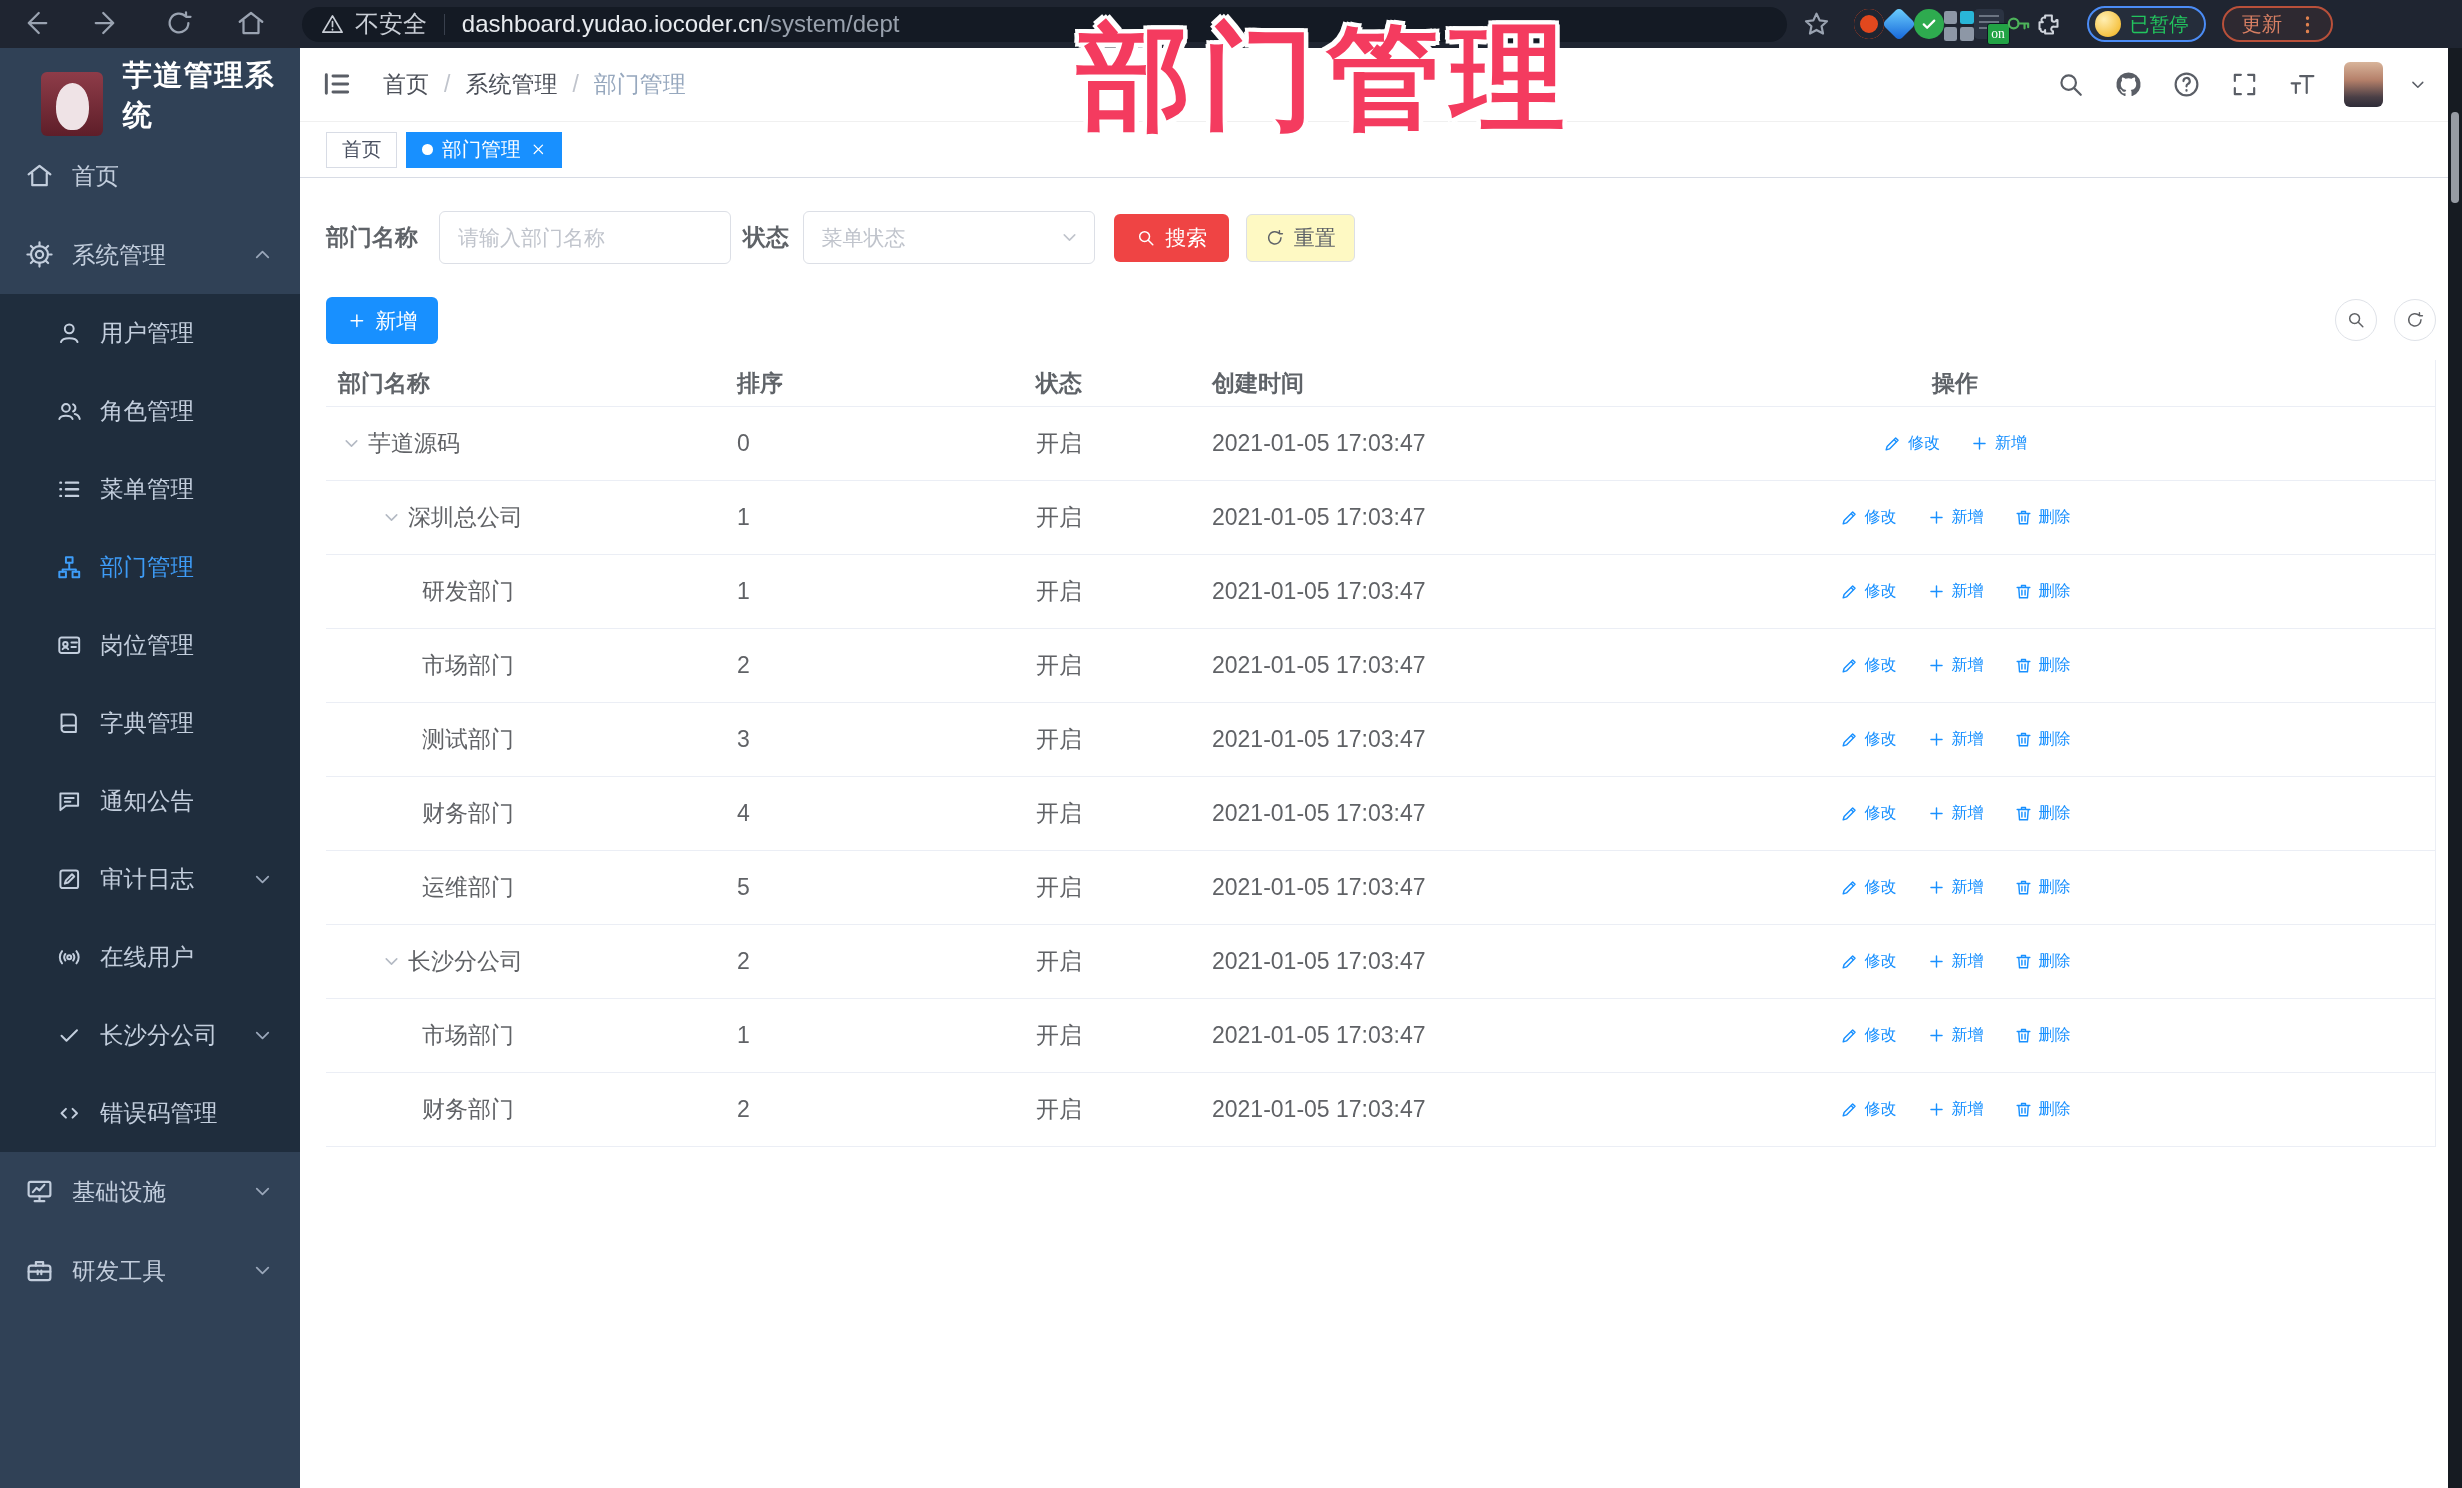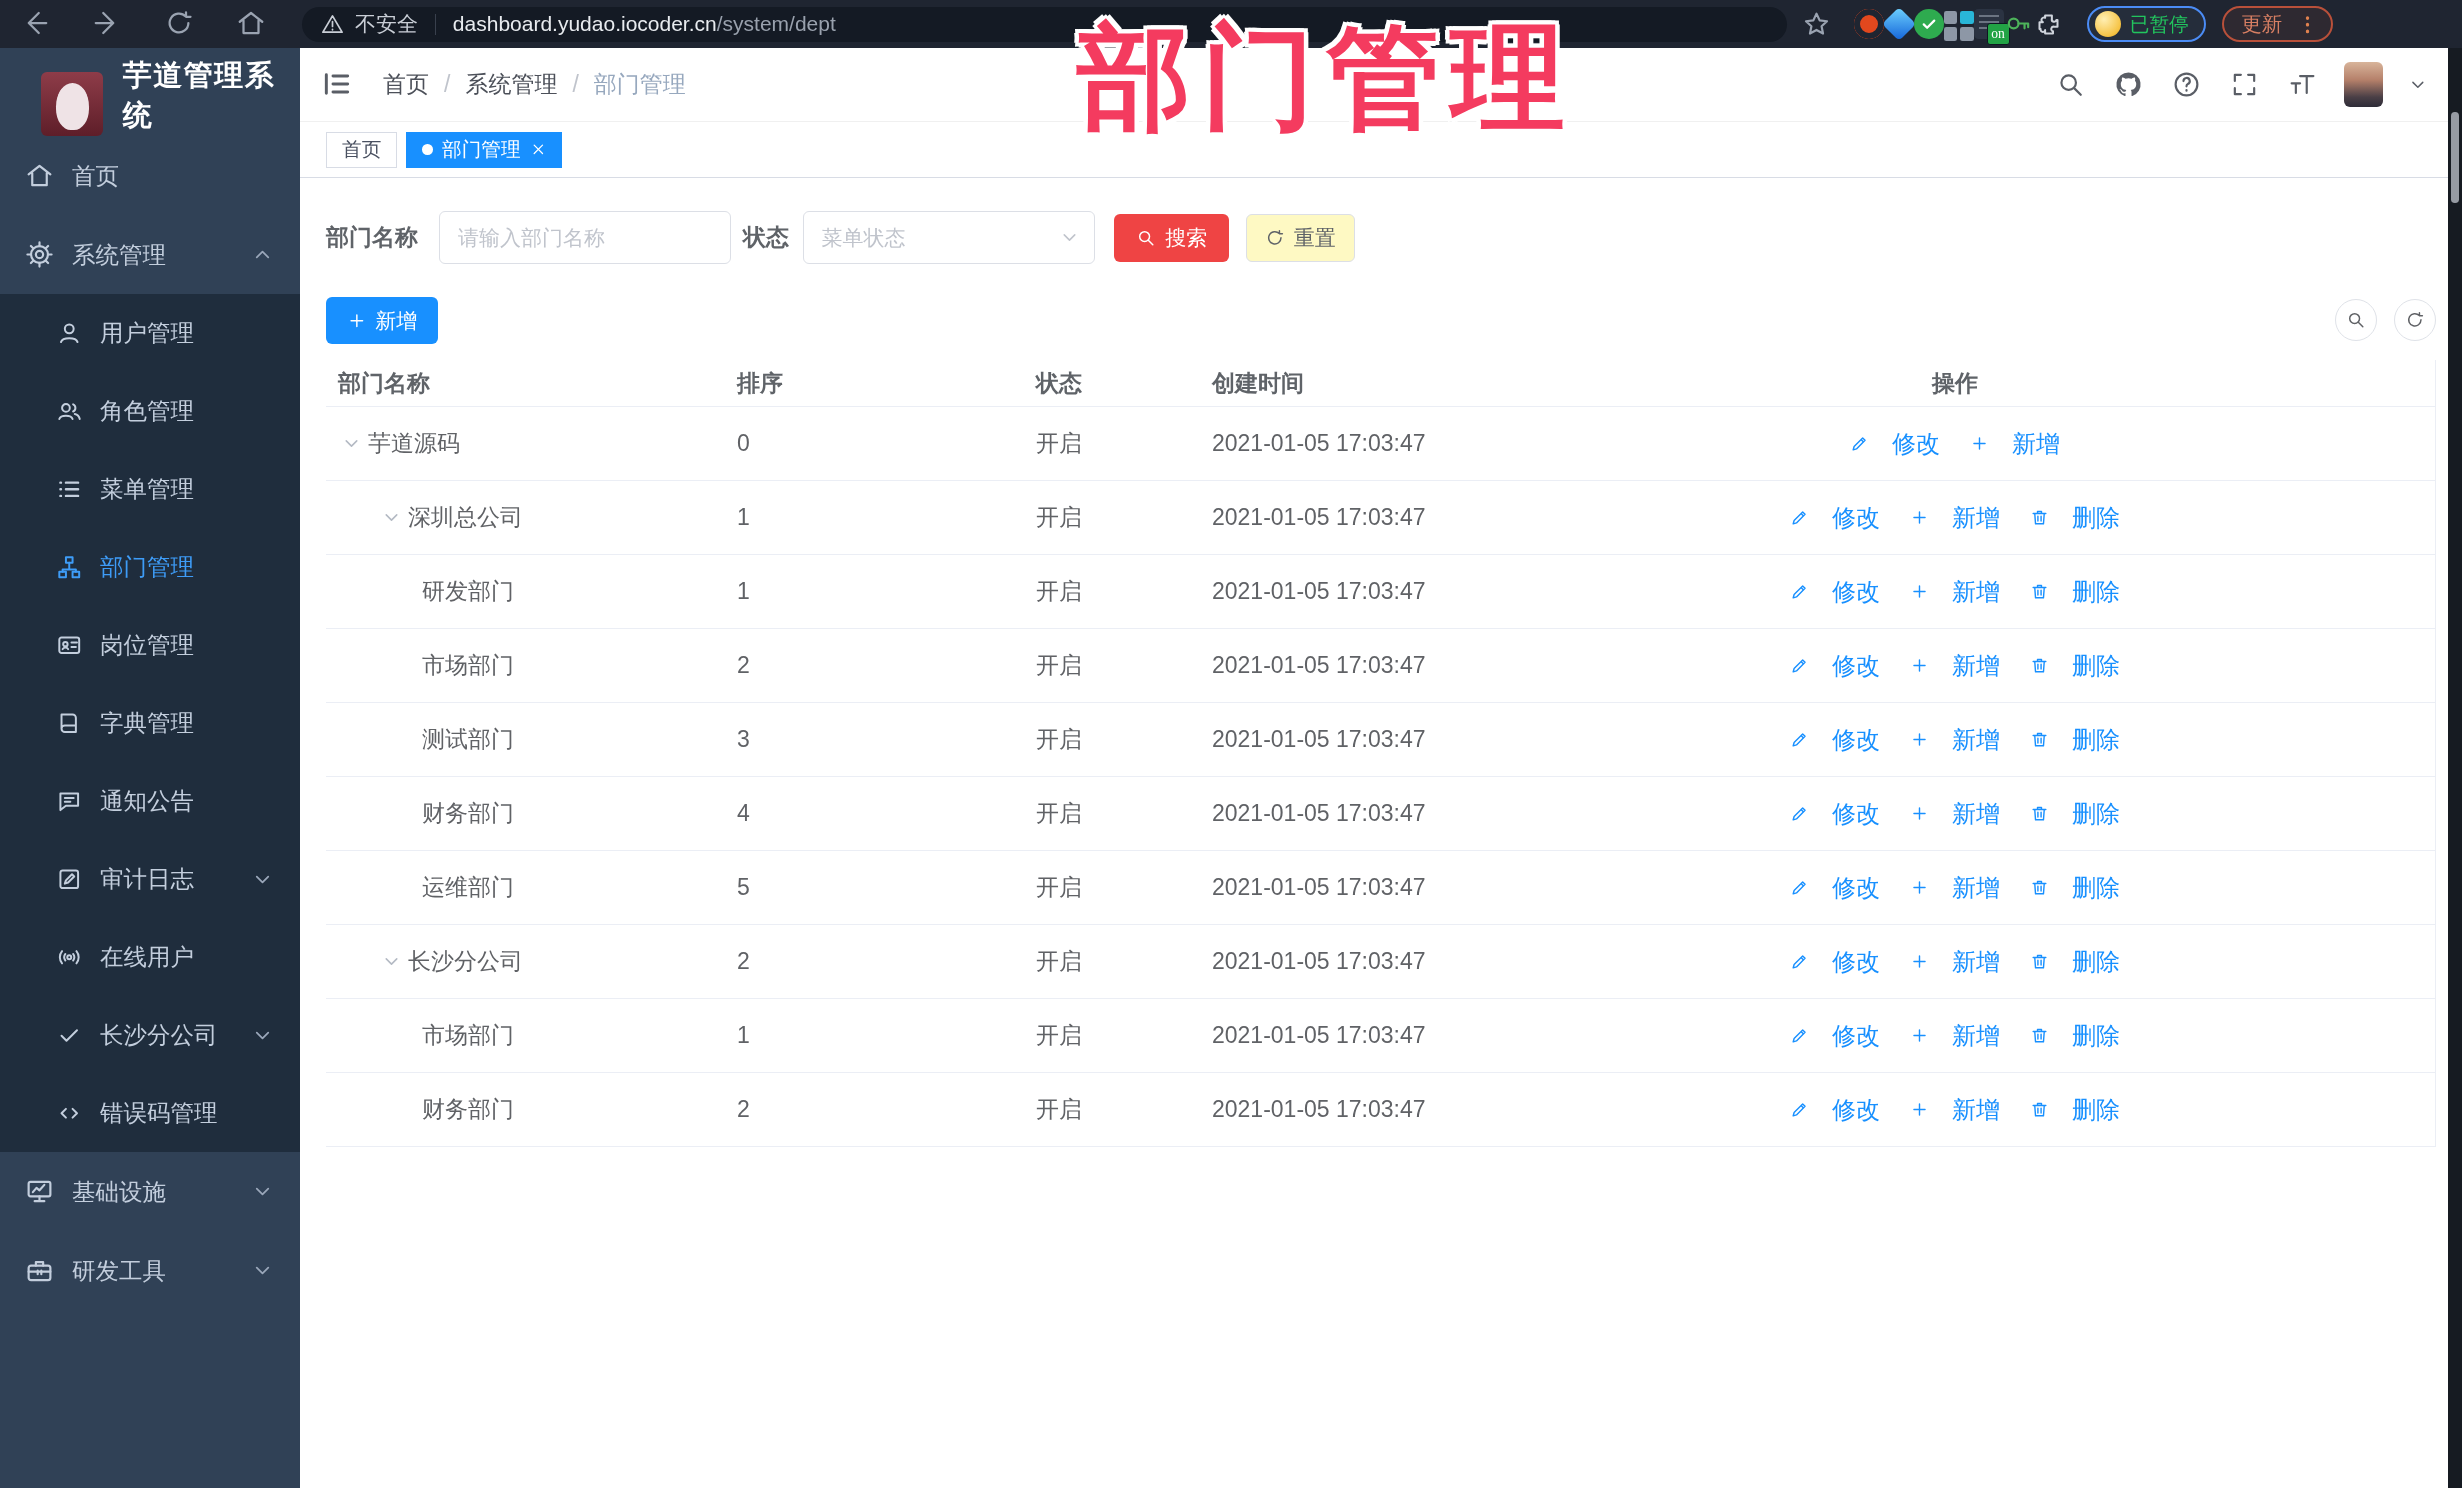--- a/index.html
+++ b/index.html
@@ -6,21 +6,21 @@
   html,body { width:2462px; height:1488px; }
   body { position:relative; overflow:hidden; background:#fff; font-family:"Liberation Sans", sans-serif; }
   .ic { display:block; stroke:currentColor; fill:none; stroke-width:1.8; stroke-linecap:round; stroke-linejoin:round; }
   .ic.fill { fill:currentColor; stroke:none; }
 
   
   .chrome { position:absolute; top:0; left:0; width:2462px; height:48px; background:#1f2531; display:flex; align-items:center; z-index:5; }
   .cbtn { width:33px; height:33px; margin-left:39px; color:#9aa3b1; flex:0 0 auto; }
   .cbtn:first-child { margin-left:19.7px; }
   .cbtn svg { width:30px; height:30px; }
-  .omnibox { margin-left:33px; width:1485px; height:35px; border-radius:17.4px; background:#141a24; display:flex; align-items:center; padding:0 19.7px; font-size:21px; flex:0 0 auto; }
+  .omnibox { margin-left:33px; width:1485px; height:35px; border-radius:17.4px; background:#141a24; display:flex; align-items:center; padding:0 19.7px; font-size:24px; flex:0 0 auto; }
   .sec { display:flex; align-items:center; gap:10.6px; color:#c9ced6; }
   .sec svg { width:23px; height:23px; }
   .ombx-div { width:1.5px; height:21px; background:#39404d; margin:0 16.7px; }
   .url-domain { color:#e8ebef; }
   .url-path { color:#99a1ad; }
   .star { margin-left:15px; color:#9aa3b1; }
   .star svg { width:29px; height:29px; }
   .ext-row { display:flex; align-items:center; margin-left:23px;font-family:Liberation Serif, serif; }
   .ext { width:30px; height:30px; position:relative; }
   .ext-ublock { background:#e2481e; border-radius:50%; box-shadow:inset 0 0 0 6px #1f2531, inset 0 0 0 8.3px #e2481e; }
@@ -107,21 +107,21 @@
   .thead { height:47px; font-size:23px; font-weight:700; color:#5f6368; }
   .trow { height:74px; font-size:23px; color:#606266; }
   .col-name { width:405px; display:flex; align-items:center; }
   .thead .col-name { padding-left:12px; }
   .col-sort { width:299px; padding-left:6px; }
   .col-status { width:182px; padding-left:6px; }
   .col-created { width:311px; text-align:left; }
   .col-ops { width:864px; display:flex; align-items:center; justify-content:center; gap:30px; }
   .row-caret { width:21px; height:21px; color:#b4bac4; margin-right:6px; flex:0 0 auto; cursor:pointer; }
   .row-caret svg { width:21px; height:21px; }
-  .op-link { color:#1890ff; display:flex; align-items:center; gap:23px; font-size:24px; cursor:pointer; }
+  .op-link { color:#1890ff; display:flex; align-items:center; gap:6px; font-size:16px; cursor:pointer; }
   .op-link svg { width:19px; height:19px; }
 
   
   .scrollstrip { position:absolute; top:48px; right:0; width:13.6px; height:1440px; background:#161b22; z-index:6; }
   .scroll-thumb { position:absolute; top:64px; left:3px; width:7.6px; height:91px; border-radius:3.8px; background:#969ba3; }
 
   
   .watermark { position:absolute; left:1077px; top:1.5px; z-index:50; font-size:114px; font-weight:700; letter-spacing:10.6px; color:#f43b5f; white-space:nowrap;
     text-shadow:4.5px 0 #fff,-4.5px 0 #fff,0 4.5px #fff,0 -4.5px #fff,3.8px 3.8px #fff,-3.8px -3.8px #fff,3.8px -3.8px #fff,-3.8px 3.8px #fff; }
 </style>

